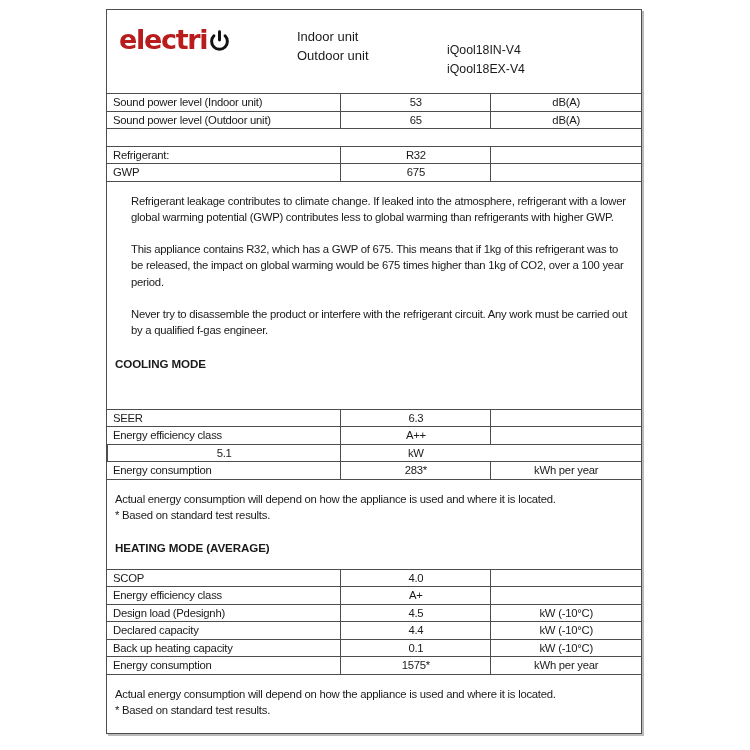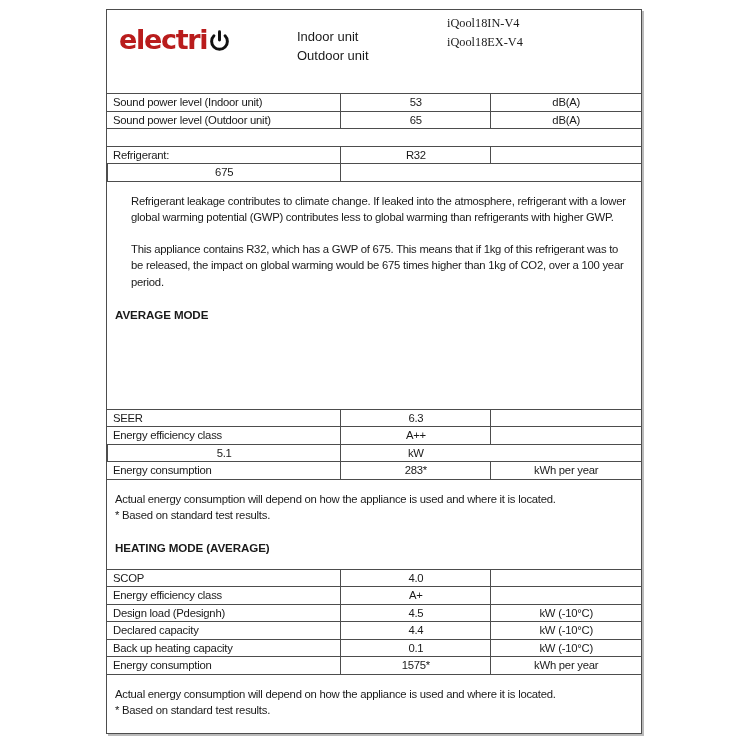--- a/index.html
+++ b/index.html
@@ -29,21 +29,21 @@
   .hdr{ position:relative; height:84px; border-bottom:1px solid var(--line); }
   .logo{
     position:absolute; left:12px; top:14px;
     display:flex; align-items:center;
     font-family:"DejaVu Sans", sans-serif;
     font-weight:bold; font-size:27px; letter-spacing:-1.3px;
     color:#b91c1c;
   }
   .logo .pwr{ margin-left:2px; margin-top:2px; }
   .hdr-labels{ position:absolute; left:190px; top:17px; font-size:13px; line-height:19px; }
-  .hdr-models{ position:absolute; left:340px; top:4px; font-size:12.3px; line-height:19px;font-family:Liberation Serif, serif; }
+  .hdr-models{ position:absolute; left:340px; top:31px; font-size:12.3px; line-height:19px; }
 
   
   .trow{
     display:grid;
     grid-template-columns:43.7% 28.1% 28.2%;
     height:17.5px;
     border-bottom:1px solid var(--line);
     font-size:11.3px; letter-spacing:-0.25px;
   }
   .cell{ display:flex; align-items:center; height:100%; overflow:hidden; white-space:nowrap; }
@@ -104,29 +104,31 @@
 
     <div class="spacer"></div>
 
     <div>
       <div class="trow">
         <div class="cell c1">Refrigerant:</div>
         <div class="cell c2">R32</div>
         <div class="cell c3"></div>
       </div>
       <div class="trow">
+        <div class="cell c1">GWP</div>
         <div class="cell c2">675</div>
         <div class="cell c3"></div>
       </div>
     </div>
 
     <div class="tb tb1">
       <p>Refrigerant leakage contributes to climate change. If leaked into the atmosphere, refrigerant with a lower global warming potential (GWP) contributes less to global warming than refrigerants with higher GWP.</p>
       <p>This appliance contains R32, which has a GWP of 675. This means that if 1kg of this refrigerant was to be released, the impact on global warming would be 675 times higher than 1kg of CO2, over a 100 year period.</p>
-      <div class="heading">AVERAGE MODE</div>
+      <p>Never try to disassemble the product or interfere with the refrigerant circuit.  Any work must be carried out by a qualified f-gas engineer.</p>
+      <div class="heading">COOLING MODE</div>
     </div>
 
     <div class="tbl">
       <div class="trow">
         <div class="cell c1">SEER</div>
         <div class="cell c2">6.3</div>
         <div class="cell c3"></div>
       </div>
       <div class="trow">
         <div class="cell c1">Energy efficiency class</div>

